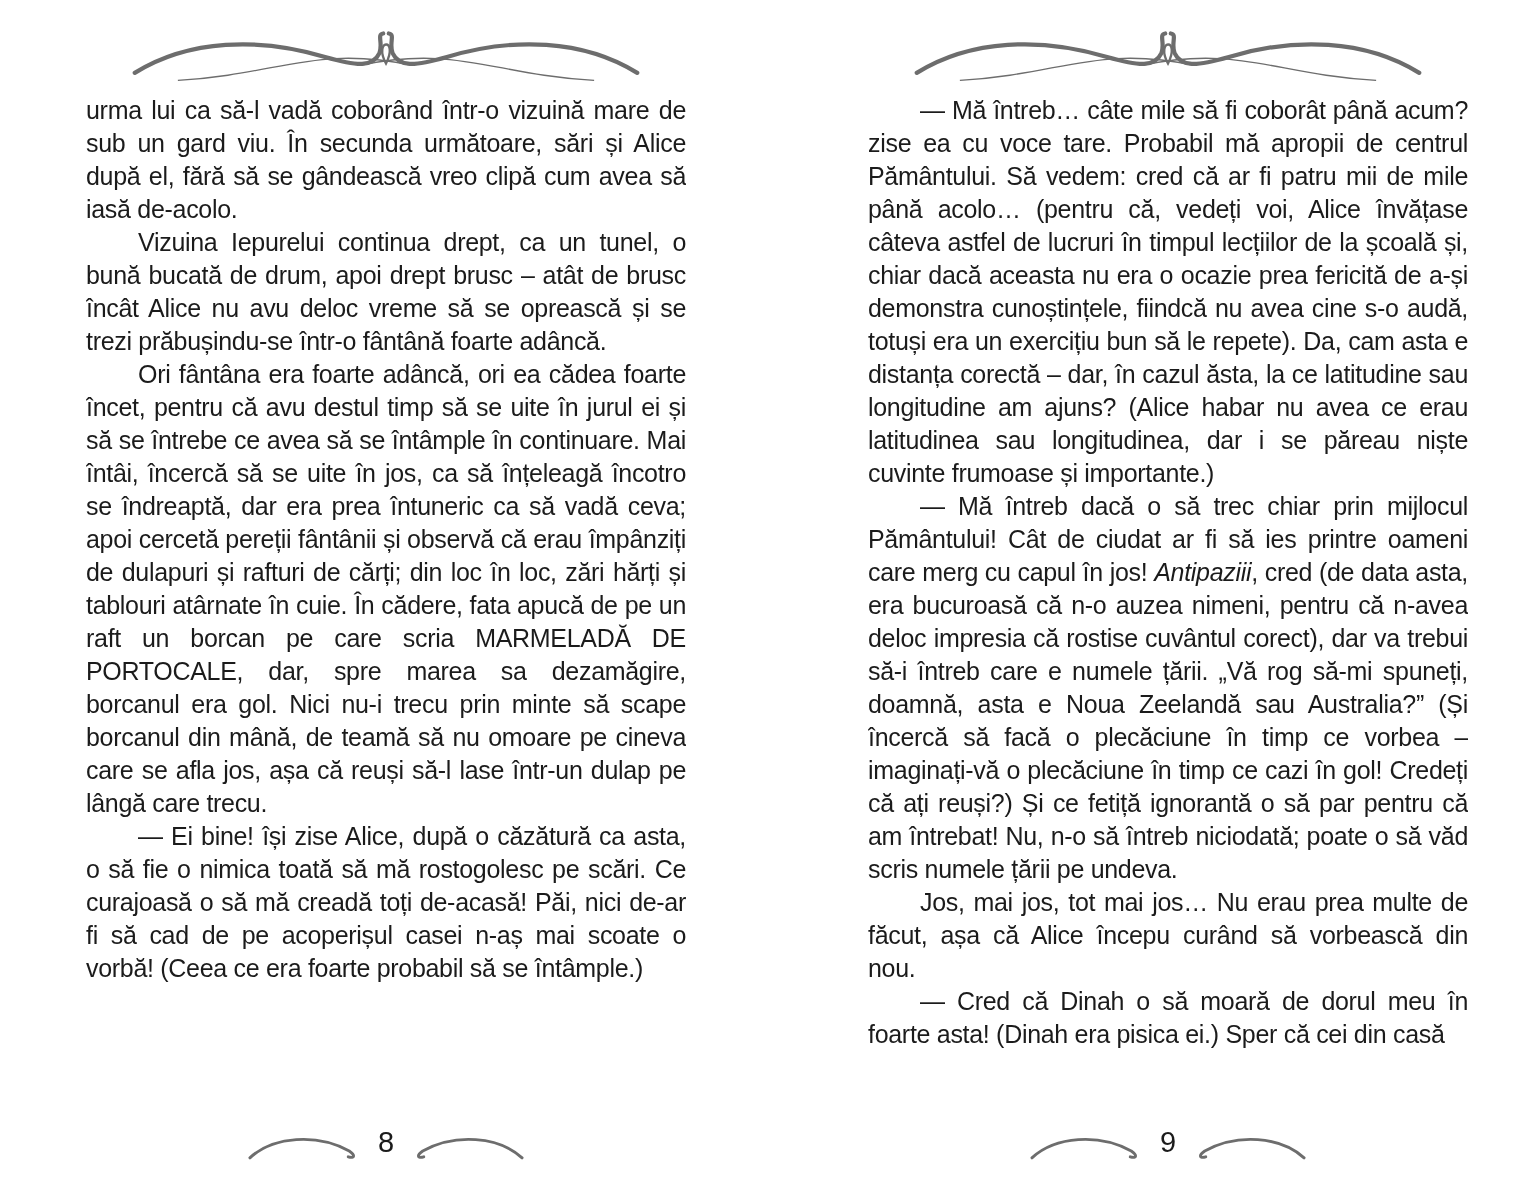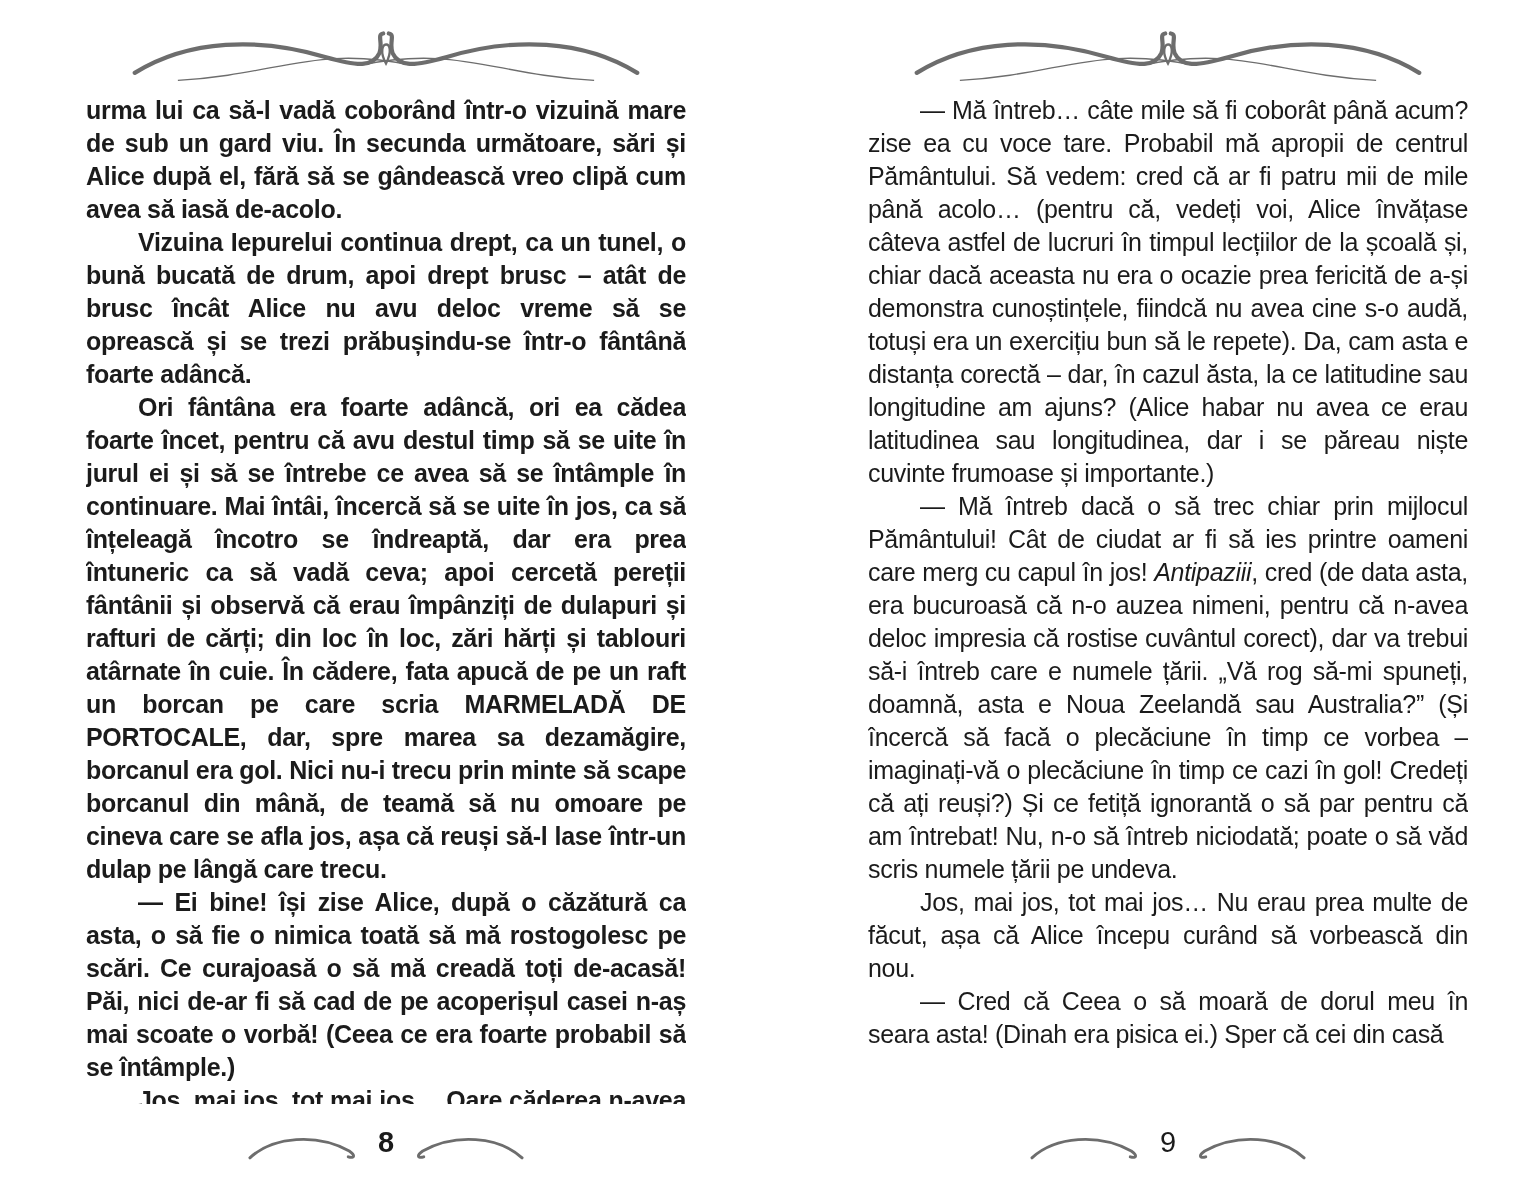--- a/index.html
+++ b/index.html
@@ -14,21 +14,21 @@
     background: #ffffff;
     overflow: hidden;
     font-family: "Liberation Sans", sans-serif;
     color: #1b1b1b;
   }
   .page {
     position: absolute;
     top: 0;
     height: 1181px;
   }
-  .page-left  { left: 86px;  width: 600px; font-weight: bold; }
+  .page-left  { left: 86px;  width: 600px; }
   .page-right { left: 868px; width: 600px; }
 
   .flourish-top {
     display: block;
     margin: 26px auto 0 auto;
     width: 548px;
     height: 60px;
   }
 
   .text-block {
@@ -82,21 +82,20 @@
       <path d="M 280 40 C 266 14, 294 12, 280 40 Z" stroke="#6d6d6d" stroke-width="2.5"></path>
       <path d="M 58 58 C 165 52, 205 20, 308 42" stroke="#6d6d6d" stroke-width="1.4"></path>
       <path d="M 502 58 C 395 52, 355 20, 252 42" stroke="#6d6d6d" stroke-width="1.4"></path>
     </svg>
 
     <div class="text-block">
       <p>urma lui ca să-l vadă coborând într-o vizuină mare de sub un gard viu. În secunda următoare, sări și Alice după el, fără să se gândească vreo clipă cum avea să iasă de-acolo.</p>
       <p class="indent">Vizuina Iepurelui continua drept, ca un tunel, o bună bucată de drum, apoi drept brusc – atât de brusc încât Alice nu avu deloc vreme să se oprească și se trezi prăbușindu-se într-o fântână foarte adâncă.</p>
       <p class="indent">Ori fântâna era foarte adâncă, ori ea cădea foarte încet, pentru că avu destul timp să se uite în jurul ei și să se întrebe ce avea să se întâmple în continuare. Mai întâi, încercă să se uite în jos, ca să înțeleagă încotro se îndreaptă, dar era prea întuneric ca să vadă ceva; apoi cercetă pereții fântânii și observă că erau împânziți de dulapuri și rafturi de cărți; din loc în loc, zări hărți și tablouri atârnate în cuie. În cădere, fata apucă de pe un raft un borcan pe care scria MARMELADĂ DE PORTOCALE, dar, spre marea sa dezamăgire, borcanul era gol. Nici nu-i trecu prin minte să scape borcanul din mână, de teamă să nu omoare pe cineva care se afla jos, așa că reuși să-l lase într-un dulap pe lângă care trecu.</p>
       <p class="indent">— Ei bine! își zise Alice, după o căzătură ca asta, o să fie o nimica toată să mă rostogolesc pe scări. Ce curajoasă o să mă creadă toți de-acasă! Păi, nici de-ar fi să cad de pe acoperișul casei n-aș mai scoate o vorbă! (Ceea ce era foarte probabil să se întâmple.)</p>
-      <p class="indent">Jos, mai jos, tot mai jos… Oare căderea n-avea să se sfârșească niciodată?</p>
     </div>
 
     <div class="footer">
       <svg class="swash" viewBox="0 0 120 32" fill="none" xmlns="http://www.w3.org/2000/svg">
         <path d="M 4 27 C 28 5, 72 2, 105 20 C 111 24, 111 28, 104 26" stroke="#6d6d6d" stroke-width="3" stroke-linecap="round"></path>
       </svg>
       <span class="page-num">8</span>
       <svg class="swash" viewBox="0 0 120 32" fill="none" xmlns="http://www.w3.org/2000/svg">
         <path d="M 116 27 C 92 5, 48 2, 15 20 C 9 24, 9 28, 16 26" stroke="#6d6d6d" stroke-width="3" stroke-linecap="round"></path>
       </svg>
@@ -110,21 +109,21 @@
       <path d="M 548 50 C 490 14, 415 12, 345 33 C 310 43, 294 44, 287 29 C 283 18, 290 9, 283 8" stroke="#6d6d6d" stroke-width="4.5" stroke-linecap="round"></path>
       <path d="M 280 40 C 266 14, 294 12, 280 40 Z" stroke="#6d6d6d" stroke-width="2.5"></path>
       <path d="M 58 58 C 165 52, 205 20, 308 42" stroke="#6d6d6d" stroke-width="1.4"></path>
       <path d="M 502 58 C 395 52, 355 20, 252 42" stroke="#6d6d6d" stroke-width="1.4"></path>
     </svg>
 
     <div class="text-block">
       <p class="indent">— Mă întreb… câte mile să fi coborât până acum? zise ea cu voce tare. Probabil mă apropii de centrul Pământului. Să vedem: cred că ar fi patru mii de mile până acolo… (pentru că, vedeți voi, Alice învățase câteva astfel de lucruri în timpul lecțiilor de la școală și, chiar dacă aceasta nu era o ocazie prea fericită de a-și demonstra cunoștințele, fiindcă nu avea cine s-o audă, totuși era un exercițiu bun să le repete). Da, cam asta e distanța corectă – dar, în cazul ăsta, la ce latitudine sau longitudine am ajuns? (Alice habar nu avea ce erau latitudinea sau longitudinea, dar i se păreau niște cuvinte frumoase și importante.)</p>
       <p class="indent"><span>— Mă întreb dacă o să trec chiar prin mijlocul Pământului! Cât de ciudat ar fi să ies printre oameni care merg cu capul în jos! </span><span class="italic">Antipaziii</span><span>, cred (de data asta, era bucuroasă că n-o auzea nimeni, pentru că n-avea deloc impresia că rostise cuvântul corect), dar va trebui să-i întreb care e numele țării. „Vă rog să-mi spuneți, doamnă, asta e Noua Zeelandă sau Australia?” (Și încercă să facă o plecăciune în timp ce vorbea – imaginați-vă o plecăciune în timp ce cazi în gol! Credeți că ați reuși?) Și ce fetiță ignorantă o să par pentru că am întrebat! Nu, n-o să întreb niciodată; poate o să văd scris numele țării pe undeva.</span></p>
       <p class="indent">Jos, mai jos, tot mai jos… Nu erau prea multe de făcut, așa că Alice începu curând să vorbească din nou.</p>
-      <p class="indent">— Cred că Ceea o să moară de dorul meu în seara asta! (Dinah era pisica ei.) Sper că cei din casă</p>
+      <p class="indent">— Cred că Dinah o să moară de dorul meu în foarte asta! (Dinah era pisica ei.) Sper că cei din casă</p>
     </div>
 
     <div class="footer">
       <svg class="swash" viewBox="0 0 120 32" fill="none" xmlns="http://www.w3.org/2000/svg">
         <path d="M 4 27 C 28 5, 72 2, 105 20 C 111 24, 111 28, 104 26" stroke="#6d6d6d" stroke-width="3" stroke-linecap="round"></path>
       </svg>
       <span class="page-num">9</span>
       <svg class="swash" viewBox="0 0 120 32" fill="none" xmlns="http://www.w3.org/2000/svg">
         <path d="M 116 27 C 92 5, 48 2, 15 20 C 9 24, 9 28, 16 26" stroke="#6d6d6d" stroke-width="3" stroke-linecap="round"></path>
       </svg>

